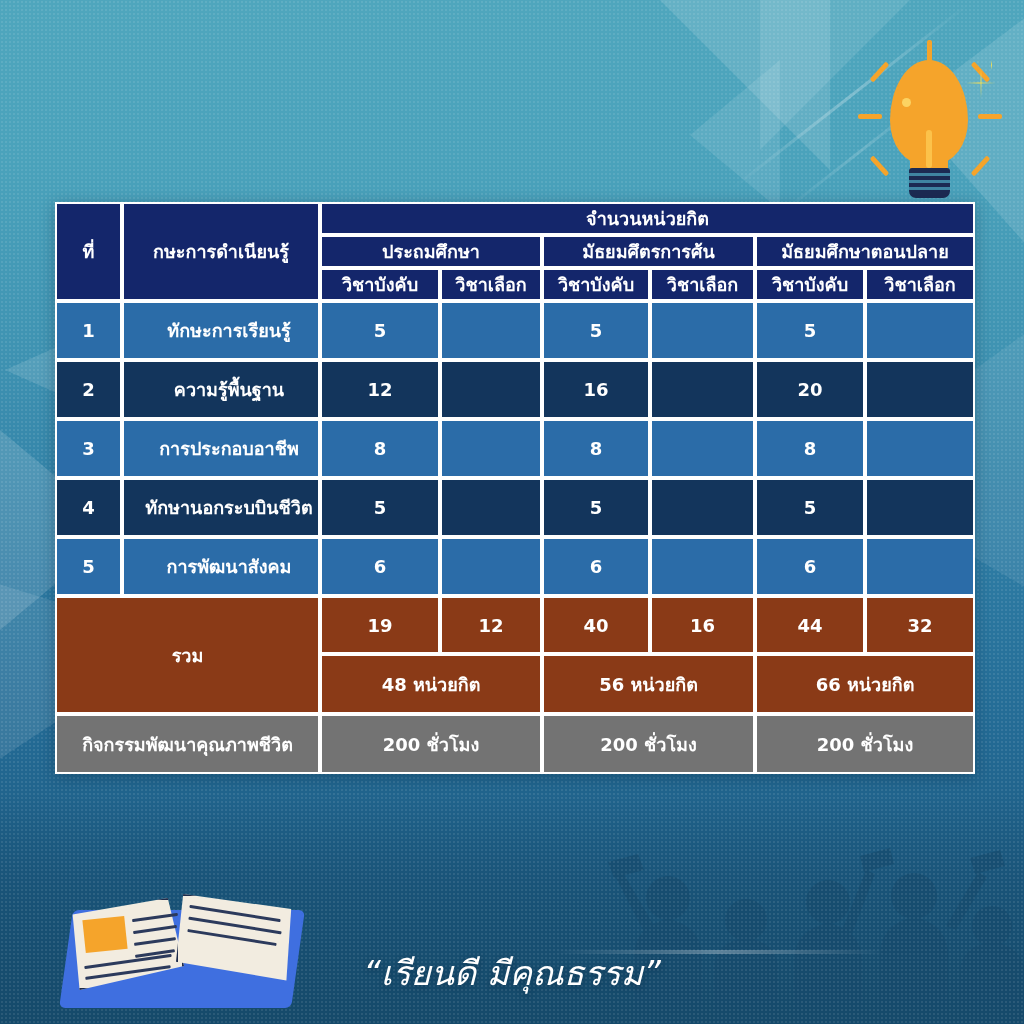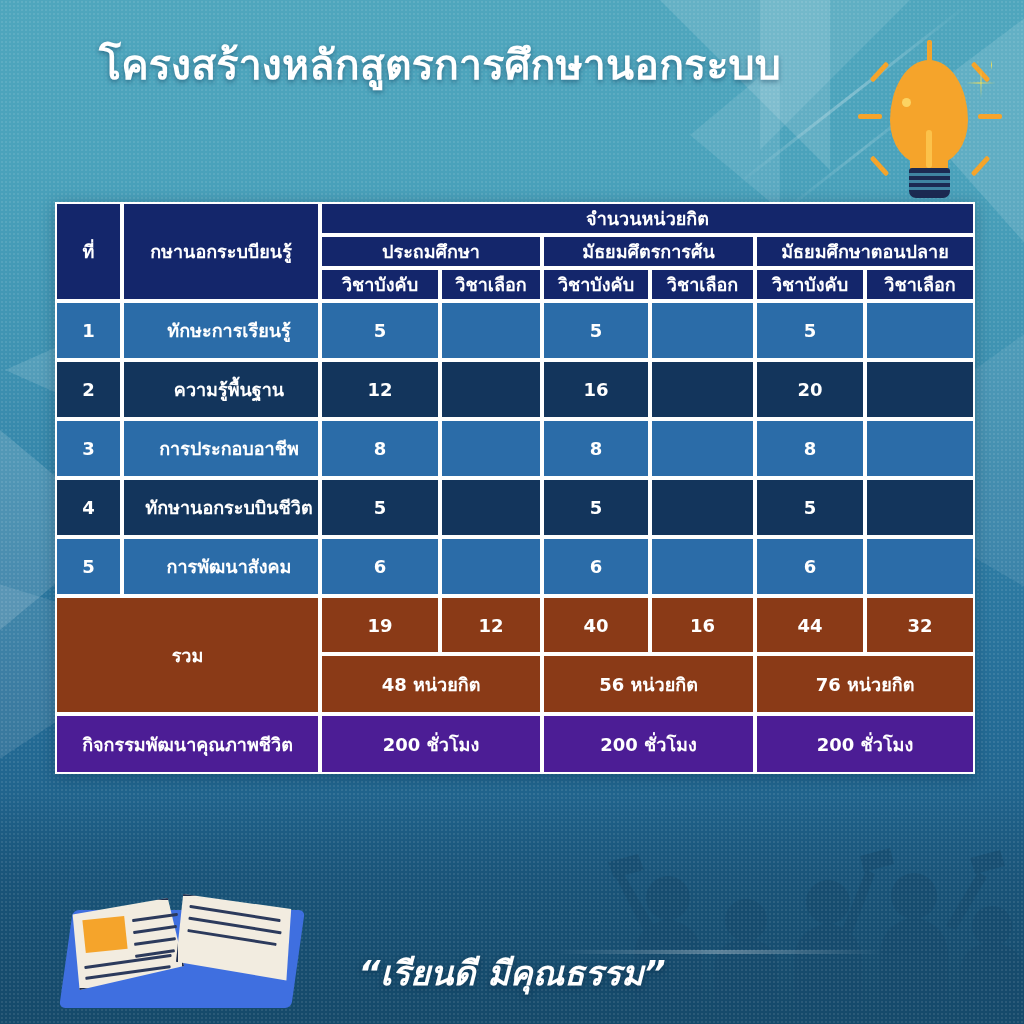--- a/index.html
+++ b/index.html
@@ -97,27 +97,27 @@
   .hdr.lvl{font-size:19px;}
   .hdr.sub{font-size:18px;font-weight:normal;}
   .hdr.big{font-size:20px;}
   .row-odd td{background:#2b6ca8;}
   .row-even td{background:#13355c;}
   .subj{text-align:left;padding-left:16px;font-weight:normal;font-size:19px;}
   .num{font-size:20px;font-weight:bold;}
   .sum td{background:#8a3a17;}
   .sum .sumlabel{font-size:20px;}
   .sumtot td{background:#8a3a17;font-size:21px;}
-  .act td{background:#4c1d95;font-size:20px;}
+  .act td{background:#737373;font-size:20px;}
   .act .actlabel{font-size:19px;}
 
   
   #slogan{
     position:absolute;left:0;top:946px;width:1024px;text-align:center;
-    color:#ffffff;font-size:34px;font-weight:bold;font-style:italic;
+    color:#ffffff;font-size:34px;font-weight:normal;font-style:italic;
     text-shadow:0 2px 6px rgba(0,30,55,.5);
   }
   
   #book{position:absolute;left:58px;top:888px;width:245px;height:126px;}
   .book-shadow{position:absolute;left:8px;top:22px;width:232px;height:98px;background:#3f6fe0;
     border-radius:6px;transform:skewX(-8deg);}
   .page{position:absolute;background:#f2ece0;border:2px solid #1d2b4a;}
   .page-l{left:10px;top:10px;width:116px;height:92px;
     clip-path:polygon(4% 18%,86% 0,100% 74%,10% 100%);}
   .page-r{left:118px;top:6px;width:120px;height:94px;
@@ -164,21 +164,20 @@
       <path d="M366 190 L366 136 Q368 116 388 110 L398 106 L408 110 Q428 116 430 136 L430 190 Z"></path>
       <circle cx="398" cy="92" r="20"></circle>
     </g>
   </svg>
   <div class="streak" style="width:330px;left:555px;top:950px;opacity:.6;height:4px;"></div>
   <div class="dots"></div>
 </div>
 
 <div id="header">
   <div class="title-wrap">
-    <div class="title1">โครงสร้างหลักสูตรการศึกษานอกระบบ</div>
   </div>
 
   <div id="bulb">
     <div class="ray" style="left:65px;top:-2px;width:5px;height:22px;"></div>
     <div class="ray" style="left:15px;top:18px;width:5px;height:24px;transform:rotate(42deg);"></div>
     <div class="ray" style="left:116px;top:18px;width:5px;height:24px;transform:rotate(-42deg);"></div>
     <div class="ray" style="left:-4px;top:72px;width:24px;height:5px;"></div>
     <div class="ray" style="left:116px;top:72px;width:24px;height:5px;"></div>
     <div class="ray" style="left:15px;top:112px;width:5px;height:24px;transform:rotate(-42deg);"></div>
     <div class="ray" style="left:116px;top:112px;width:5px;height:24px;transform:rotate(42deg);"></div>
@@ -196,21 +195,21 @@
         <i></i>
     </div>
     <div class="spark-s" style="left:128px;top:18px;width:3px;height:10px;clip-path:polygon(50% 0,65% 50%,50% 100%,35% 50%);"></div>
   </div>
 </div>
 
 <table id="table">
   <thead>
     <tr>
       <th class="hdr big" rowspan="3" style="width:67px;">ที่</th>
-      <th class="hdr big" rowspan="3" style="width:198px;">กษานอกระบบียนรู้</th>
+      <th class="hdr big" rowspan="3" style="width:198px;">กษะการดำเนียนรู้</th>
       <th class="hdr big" colspan="6">จำนวนหน่วยกิต</th>
     </tr>
     <tr>
       <th class="hdr lvl" colspan="2" style="width:222px;">ประถมศึกษา</th>
       <th class="hdr lvl" colspan="2" style="width:213px;">มัธยมศึตรการศ้น</th>
       <th class="hdr lvl" colspan="2" style="width:220px;">มัธยมศึกษาตอนปลาย</th>
     </tr>
     <tr>
       <th class="hdr sub" style="width:120px;">วิชาบังคับ</th>
       <th class="hdr sub" style="width:102px;">วิชาเลือก</th>
@@ -277,21 +276,21 @@
       <td class="num">19</td>
       <td class="num">12</td>
       <td class="num">40</td>
       <td class="num">16</td>
       <td class="num">44</td>
       <td class="num">32</td>
     </tr>
     <tr class="sumtot" style="height:60px;">
       <td colspan="2">48 หน่วยกิต</td>
       <td colspan="2">56 หน่วยกิต</td>
-      <td colspan="2">76 หน่วยกิต</td>
+      <td colspan="2">66 หน่วยกิต</td>
     </tr>
 
     <tr class="act" style="height:60px;">
       <td class="actlabel" colspan="2">กิจกรรมพัฒนาคุณภาพชีวิต</td>
       <td colspan="2">200 ชั่วโมง</td>
       <td colspan="2">200 ชั่วโมง</td>
       <td colspan="2">200 ชั่วโมง</td>
     </tr>
   </tbody>
 </table>

